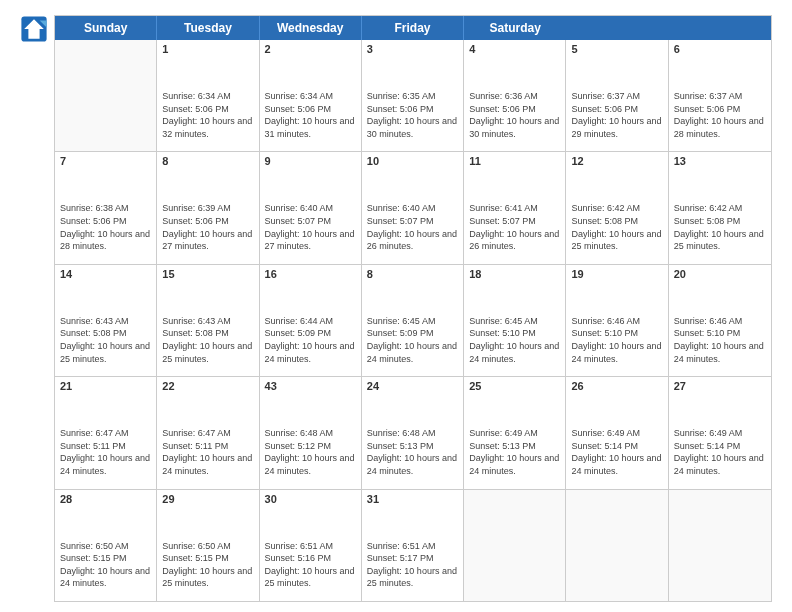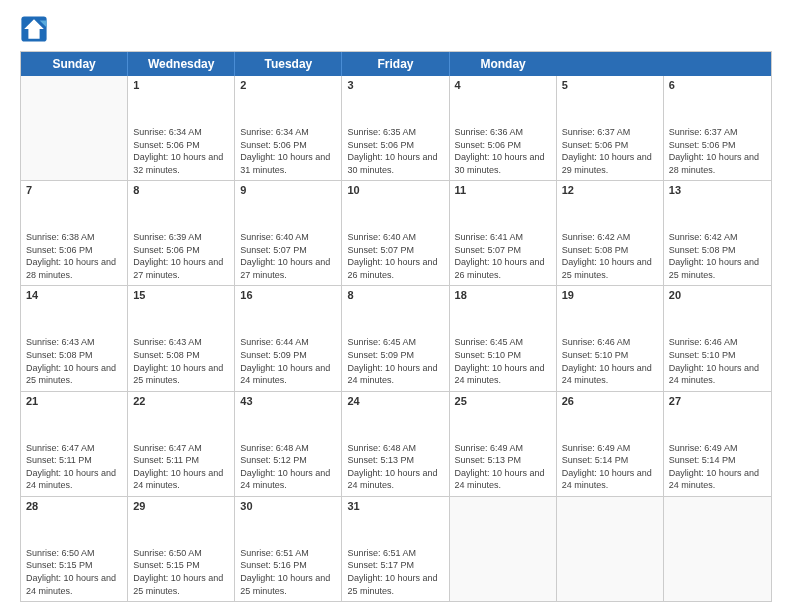--- a/index.html
+++ b/index.html
@@ -8,21 +8,21 @@
       height: 612px;
       font-family: Arial, sans-serif;
       background: #fff;
       overflow: hidden;
     }
     .page {
       width: 792px;
       height: 612px;
       padding: 15px 20px 10px 20px;
       display: flex;
-      flex-direction: column;
+      flex-direction: row;
     }
     .header {
       display: flex;
       justify-content: space-between;
       align-items: flex-start;
       margin-bottom: 8px;
     }
     .logo {
       display: flex;
       align-items: center;
@@ -128,24 +128,24 @@
     </div>
     <div class="title-block">
       <div class="main-title"></div>
       <div class="subtitle"></div>
     </div>
   </div>
 
   <div class="calendar">
     <div class="cal-header-row" id="cal-header">
         <div class="cal-header-cell">Sunday</div>
+        <div class="cal-header-cell">Tuesday</div>
         <div class="cal-header-cell">Wednesday</div>
-        <div class="cal-header-cell">Tuesday</div>
         <div class="cal-header-cell">Friday</div>
-        <div class="cal-header-cell">Monday</div>
+        <div class="cal-header-cell">Saturday</div>
       </div>
     <div class="cal-body" id="cal-body">
         <div class="cal-row">
           <div class="cal-cell empty"></div>
           <div class="cal-cell">
             <span class="day-num">1</span>
             <div class="cell-text">Sunrise: 6:34 AM<br>Sunset: 5:06 PM<br>Daylight: 10 hours and 32 minutes.</div>
           </div>
           <div class="cal-cell">
             <span class="day-num">2</span>

